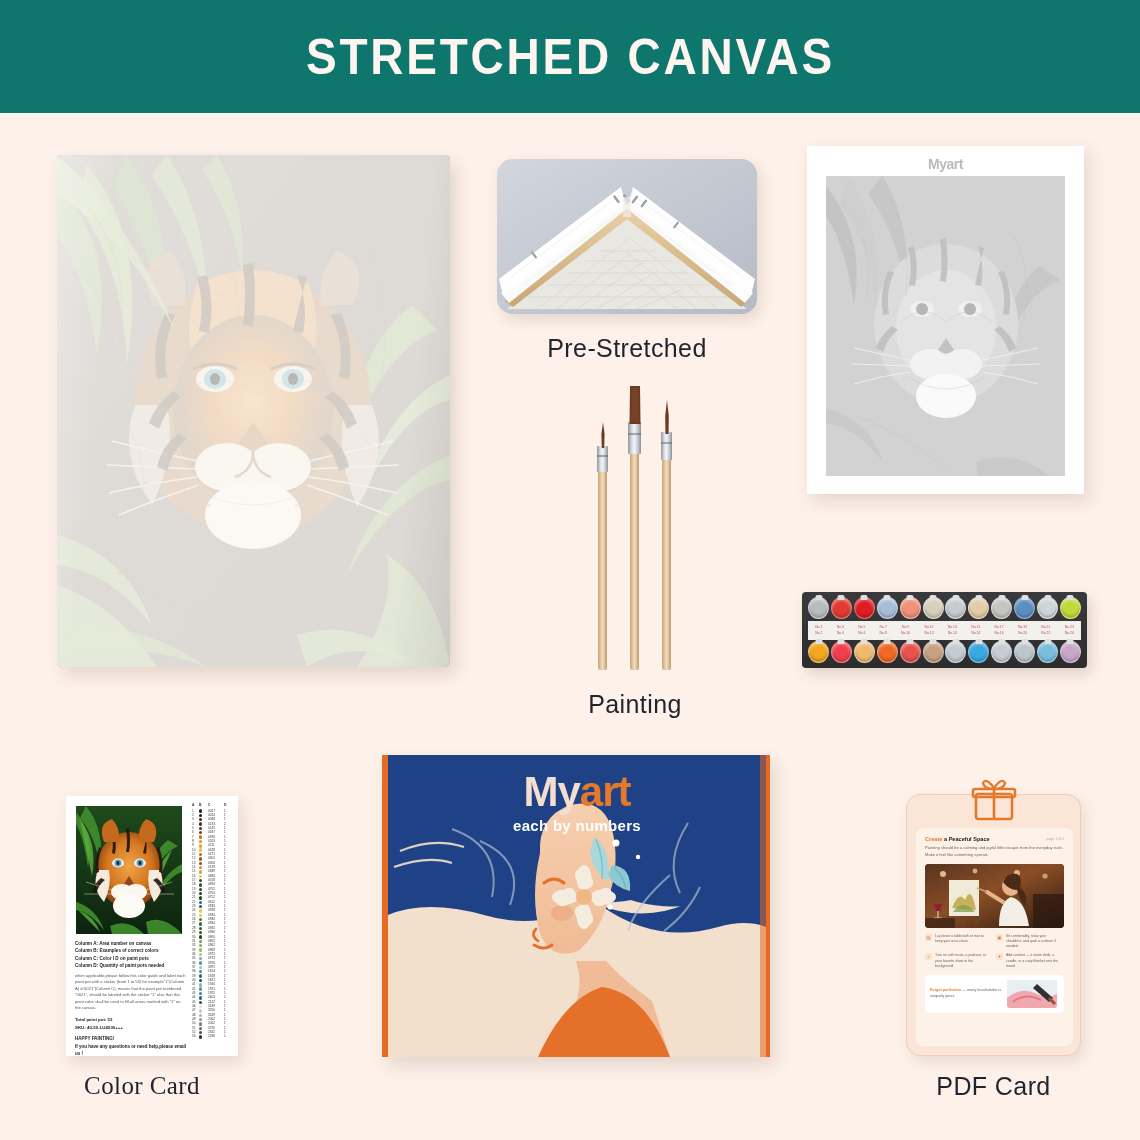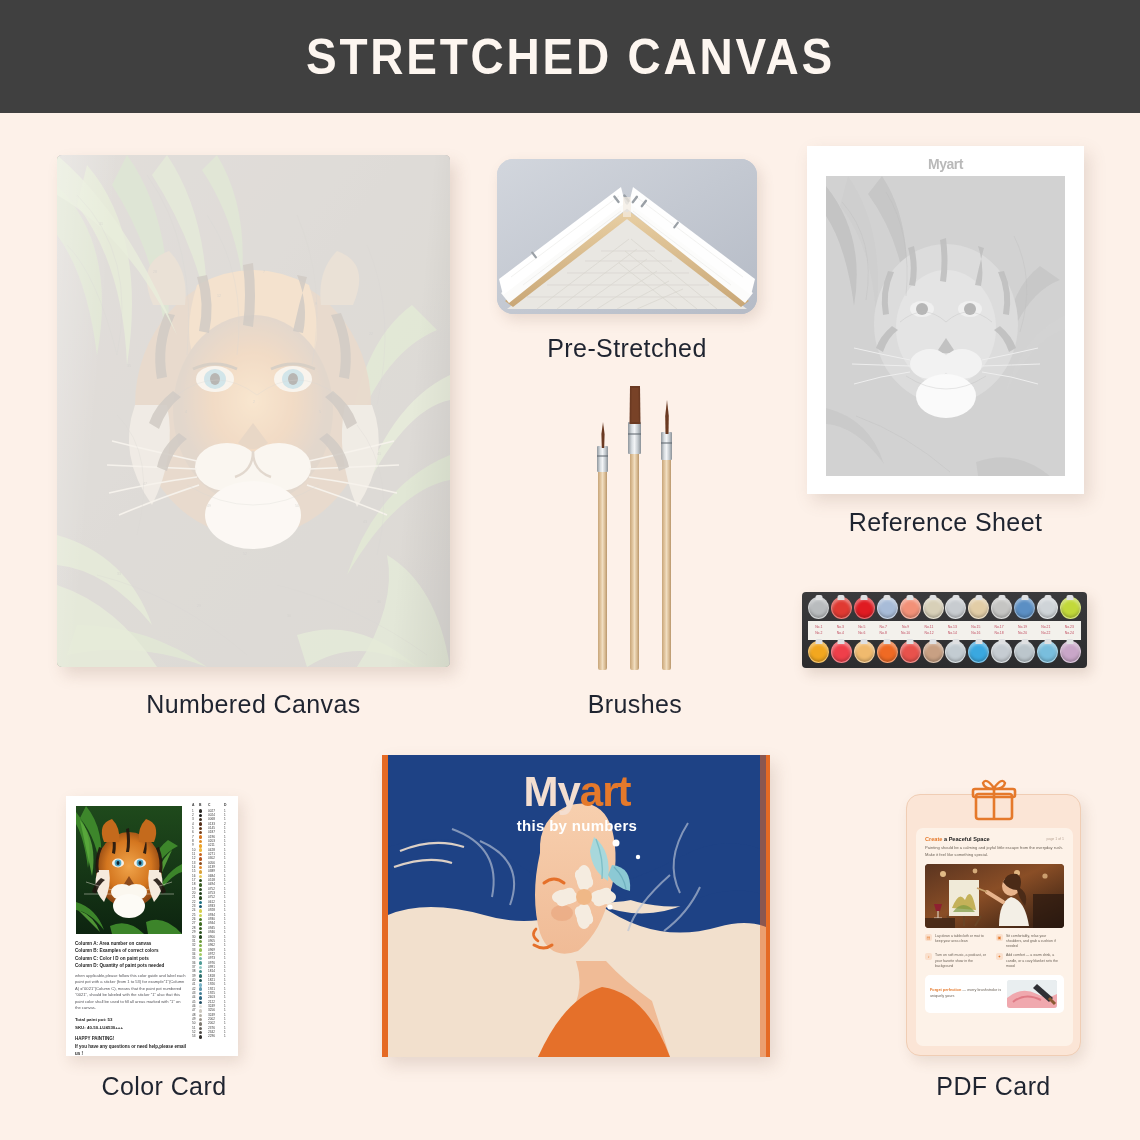--- a/index.html
+++ b/index.html
@@ -7,21 +7,21 @@
     width: 1140px; height: 1140px;
     background: #fdf1e9;
     font-family: "Liberation Sans", sans-serif;
     overflow: hidden;
   }
   .page { position: relative; width: 1140px; height: 1140px; background: #fdf1e9; }
 
   
   .header-band {
     position: absolute; left: 0; top: 0; width: 1140px; height: 113px;
-    background: #404040; display: flex; align-items: center; justify-content: center;
+    background: #0f766e; display: flex; align-items: center; justify-content: center;
   }
   .header-title {
     color: #fdf6f0; font-size: 50px; font-weight: 700; letter-spacing: 3px;
     font-family: "Liberation Sans Narrow", "Liberation Sans", sans-serif;
     transform: scaleX(0.92); text-align: center;
   }
 
   
   .item-label {
     position: absolute; text-align: center; color: #1f2430;
@@ -339,21 +339,20 @@
         <text x="60" y="420">33</text>
           <text x="140" y="452">29</text>
           <text x="230" y="462">30</text>
         <text x="320" y="448">36</text>
           <text x="186" y="400">52</text>
       </g>
     </svg>
     <div class="canvas-haze"></div>
     <div class="canvas-edge"></div>
   </div>
-  <div class="item-label" style="left:57px; top:690px; width:393px;">Numbered Canvas</div>
 
   <div class="prestretch-card">
     <svg width="260" height="155" viewBox="0 0 260 155">
       <defs>
         <linearGradient id="bgps" x1="0" y1="0" x2="1" y2="1">
           <stop offset="0%" stop-color="#d2d6dd"></stop>
             <stop offset="100%" stop-color="#b5bbc6"></stop>
         </linearGradient>
         <linearGradient id="woodg" x1="0" y1="0" x2="0" y2="1">
           <stop offset="0%" stop-color="#e8cfa4"></stop>
@@ -453,21 +452,20 @@
           <path d="M16 26 Q50 64 40 124"></path>
             <path d="M60 16 Q86 58 80 120"></path>
           <path d="M188 60 Q210 104 194 156"></path>
             <path d="M30 240 Q80 258 124 296"></path>
           <path d="M74 146 Q98 126 120 146 Q142 126 166 146"></path>
           <path d="M80 200 Q120 226 160 200"></path>
         </g>
       </svg>
     </div>
   </div>
-  <div class="item-label" style="left:807px; top:508px; width:277px;">Reference Sheet</div>
 
   <div class="brushes">
 
     <div class="brush" style="left:10px; height:246px;">
       <div class="handle" style="height:200px;"></div>
       <div class="ferrule" style="bottom:198px; height:26px;"></div>
       <svg class="bristle" style="bottom:222px;" width="8" height="26" viewBox="0 0 8 26">
         <path d="M4 0 L5.6 12 L5.2 26 L2.8 26 L2.4 12 Z" fill="#6b3a22"></path>
       </svg>
     </div>
@@ -482,21 +480,21 @@
     </div>
 
     <div class="brush" style="left:74px; height:268px;">
       <div class="handle" style="height:212px;"></div>
       <div class="ferrule" style="bottom:210px; height:28px;"></div>
       <svg class="bristle" style="bottom:236px;" width="9" height="34" viewBox="0 0 9 34">
         <path d="M4.5 0 L6.3 16 L6 34 L3 34 L2.7 16 Z" fill="#6b3a22"></path>
       </svg>
     </div>
   </div>
-  <div class="item-label" style="left:505px; top:690px; width:260px;">Brushes</div>
+  <div class="item-label" style="left:505px; top:690px; width:260px;">Painting</div>
 
   <div class="paintset">
     <div class="paint-row top" id="potsTop">
         <div class="pot" style="background: rgb(185, 188, 190);"></div>
         <div class="pot" style="background: rgb(224, 58, 50);"></div>
         <div class="pot" style="background: rgb(224, 27, 34);"></div>
         <div class="pot" style="background: rgb(168, 188, 216);"></div>
         <div class="pot" style="background: rgb(242, 145, 120);"></div>
         <div class="pot" style="background: rgb(216, 208, 184);"></div>
         <div class="pot" style="background: rgb(200, 204, 208);"></div>
@@ -1045,21 +1043,21 @@
             <span class="a">53</span>
             <span class="b">
               <i class="sw" style="background:#34322f"></i>
             </span>
             <span class="c">2296</span>
             <span class="d">1</span>
           </div>
         </div>
     </div>
   </div>
-  <div class="item-label" style="left:58px; top:1072px; width:212px;">Color Card</div>
+  <div class="item-label" style="left:36px; top:1072px; width:212px;font-family:Liberation Serif, serif;">Color Card</div>
 
   <div class="myartbox">
     <div class="box-face">
 
       <svg width="378" height="302" viewBox="0 0 378 302" style="position:absolute;left:0;top:0;z-index:1">
         <defs>
           <linearGradient id="skin" x1="0" y1="0" x2="0" y2="1">
             <stop offset="0%" stop-color="#f7cfae"></stop>
               <stop offset="100%" stop-color="#f0bb96"></stop>
           </linearGradient>
@@ -1119,21 +1117,21 @@
         <circle cx="228" cy="88" r="3.5" fill="#ffffff"></circle>
         <circle cx="250" cy="102" r="2.2" fill="#ffffff"></circle>
         <circle cx="222" cy="152" r="2.6" fill="#ffffff"></circle>
 
         <rect x="372" y="0" width="6" height="302" fill="#e56a24" opacity=".55"></rect>
       </svg>
       <div class="box-logo">
         <div class="wordmark">
           <span class="wm-my">My</span><span class="wm-art">art</span>
         </div>
-        <div class="tagline">this by numbers</div>
+        <div class="tagline">each by numbers</div>
       </div>
     </div>
   </div>
 
   <div class="pdfguide">
     <div class="pdf-gift">
       <svg width="48" height="44" viewBox="0 0 48 44">
         <rect x="6" y="17" width="36" height="25" rx="2.5" fill="none" stroke="#e5792b" stroke-width="2.6"></rect>
         <rect x="3" y="12" width="42" height="8" rx="2" fill="none" stroke="#e5792b" stroke-width="2.6"></rect>
         <line x1="24" y1="12" x2="24" y2="42" stroke="#e5792b" stroke-width="2.6"></line>

